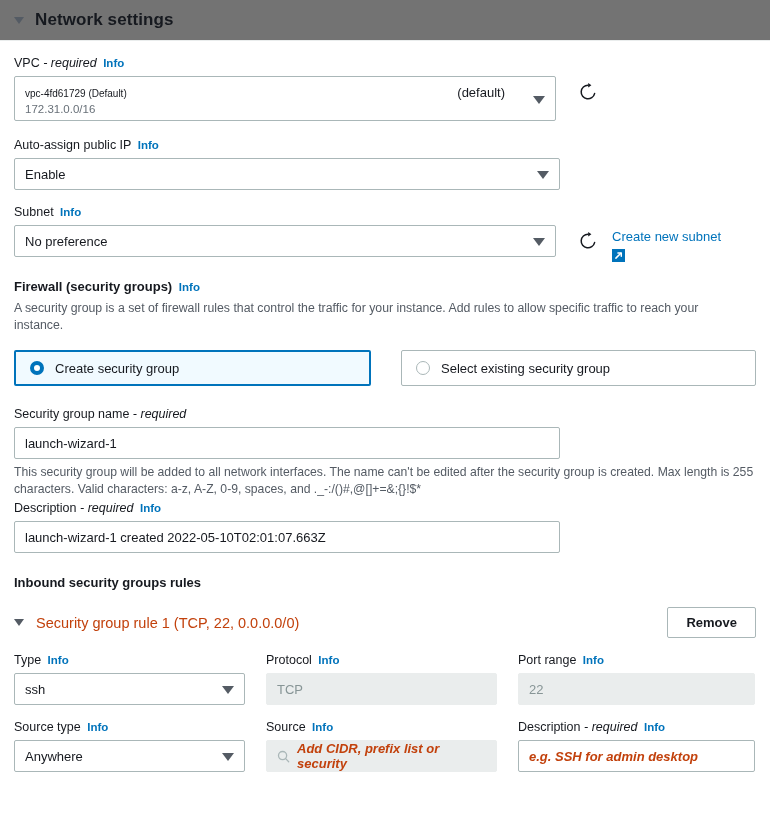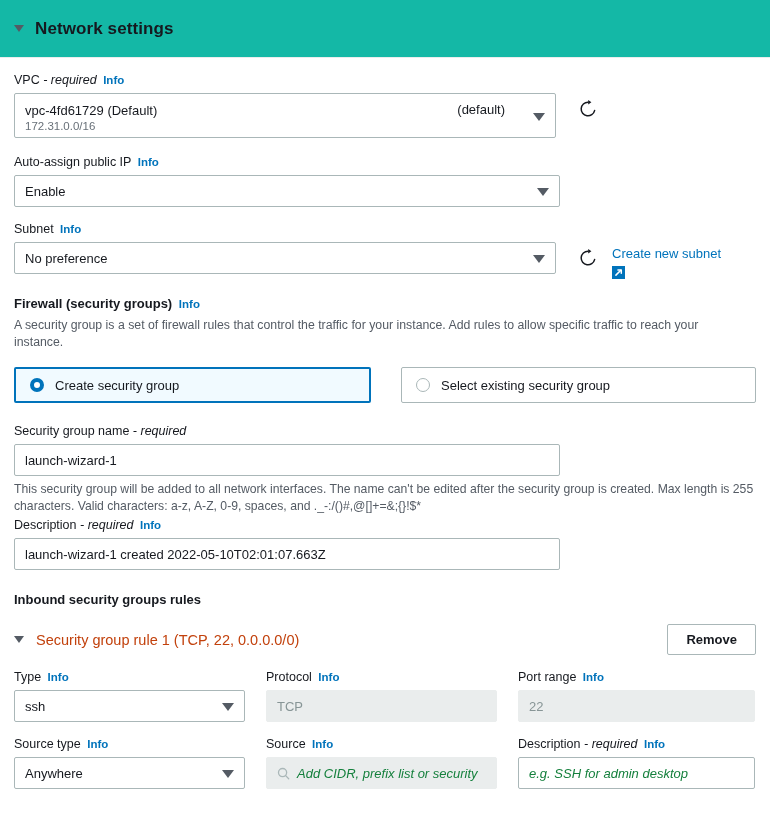--- a/index.html
+++ b/index.html
@@ -9,22 +9,22 @@
     width: 770px; height: 829px;
     background: #ffffff;
     font-family: "Liberation Sans", sans-serif;
     color: #16191f;
     overflow: hidden;
   }
   .page { position: relative; width: 770px; height: 829px; overflow: hidden; }
 
   
   .section-header {
-    height: 58px;
-    background: #14b8a6;
+    height: 41px;
+    background: #737373;
     border-bottom: 1px solid #eaeded;
     display: flex;
     align-items: center;
     padding: 0 0 0 14px;
   }
   .caret-down {
     width: 0; height: 0;
     border-left: 5px solid transparent;
     border-right: 5px solid transparent;
     border-top: 7px solid #545b64;
@@ -90,32 +90,32 @@
     width: 0; height: 0;
     border-left: 6px solid transparent;
     border-right: 6px solid transparent;
     border-top: 8px solid #545b64;
   }
   .box-disabled {
     background: #eaeded;
     border: 1px solid #eaeded;
     color: #879596;
   }
-  .placeholder { color: #15803d; font-style: italic; }
+  .placeholder { color: #c2410c; font-style: italic; font-weight: bold; }
 
   
   .vpc-select {
     width: 542px;
     height: 45px;
     align-items: flex-start;
     padding: 5px 34px 0 10px;
     flex-direction: column;
     justify-content: center;
   }
-  .vpc-line1 { font-size: 13px; color: #16191f; line-height: 16px; }
+  .vpc-line1 { font-size: 10px; color: #16191f; line-height: 16px; }
   .vpc-line2 { font-size: 11.5px; color: #687078; line-height: 15px; }
   .vpc-default {
     position: absolute;
     right: 50px; top: 8px;
     font-size: 13px;
     color: #16191f;
   }
 
   .row-inline { display: flex; align-items: flex-start; }
 

